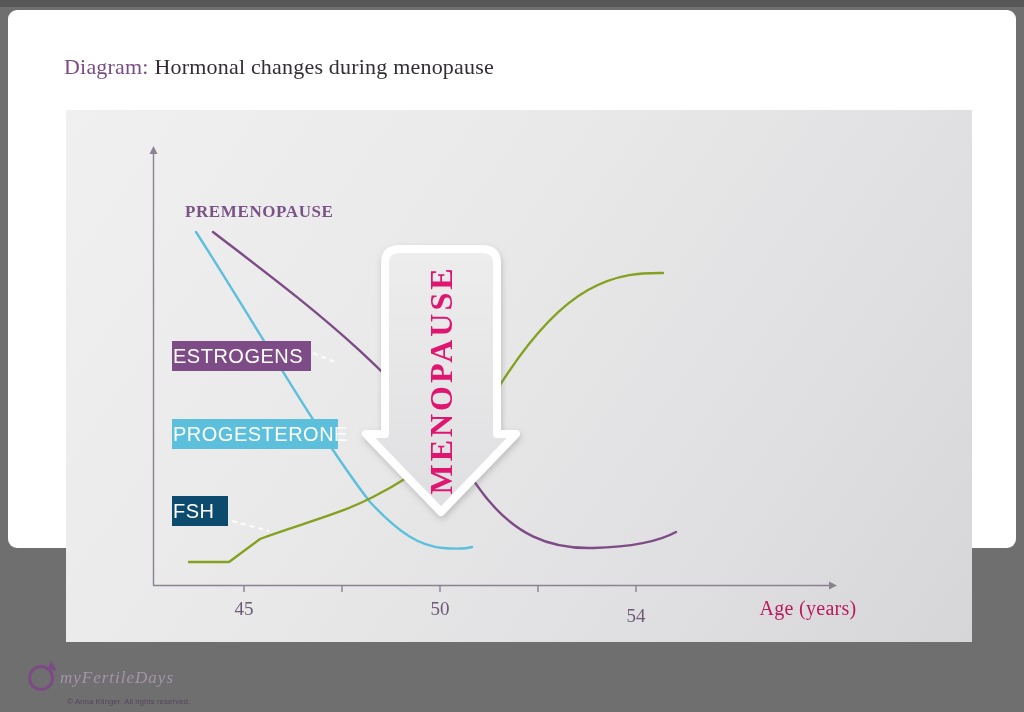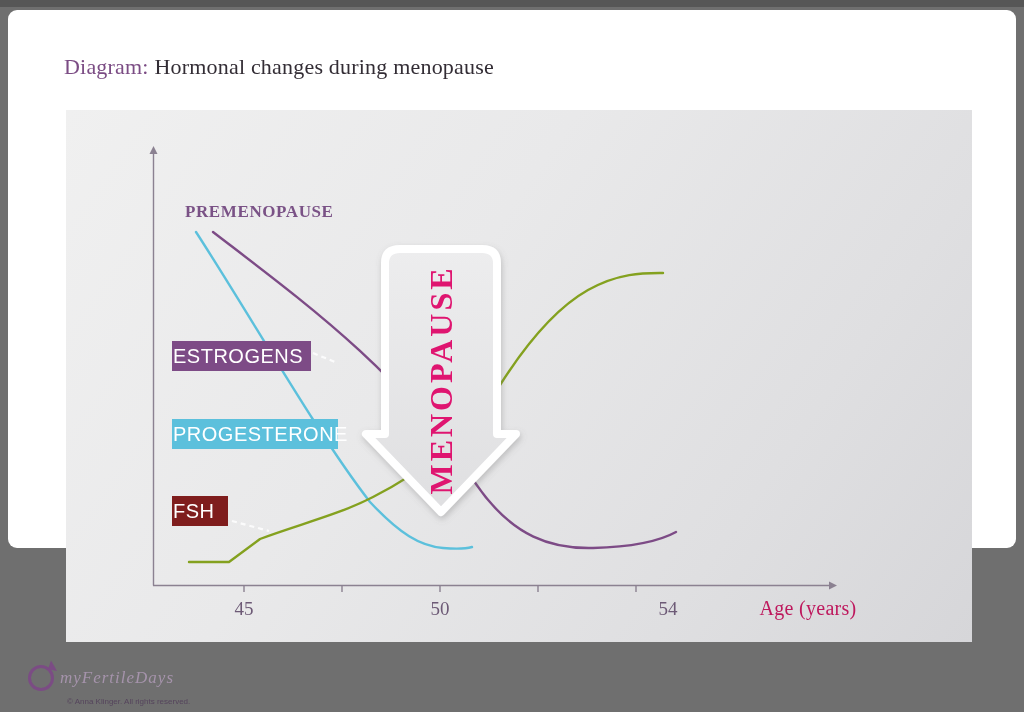--- a/index.html
+++ b/index.html
@@ -30,32 +30,32 @@
   .phase.pre{left:177px;top:192px;}
   .phase.post{left:546px;top:179px;}
   .legend-box{
     position:absolute;height:30px;display:flex;align-items:center;
     padding:0 1px;box-sizing:border-box;
     font-family:"Liberation Sans", sans-serif;
     font-size:20px;font-weight:400;letter-spacing:.5px;color:#ffffff;
   }
   .legend-estrogens{left:164px;top:331px;width:139px;background:#7d4b86;}
   .legend-progesterone{left:164px;top:409px;width:166px;background:#5cc0dc;}
-  .legend-fsh{left:164px;top:486px;width:56px;background:#7f1d1d;}
+  .legend-fsh{left:164px;top:486px;width:56px;background:#0c4a6e;}
   .menopause-label{
     position:absolute;left:433px;top:370px;
     transform:translate(-50%,-50%) rotate(-90deg);
     font-size:32px;font-weight:600;letter-spacing:3px;color:#df1570;
     white-space:nowrap;
   }
   .tick-label{
     position:absolute;top:588px;transform:translateX(-50%);
     font-size:19px;color:#6d5a76;
   }
-  .tick-45{left:236px;} .tick-50{left:432px;} .tick-54{left:660px;}
+  .tick-45{left:236px;} .tick-50{left:432px;} .tick-54{left:628px;margin-top:7px;}
   .age-label{
     position:absolute;left:800px;top:587px;transform:translateX(-50%);
     font-size:20px;color:#be185d;letter-spacing:.3px;
   }
   .footer-logo{position:absolute;left:20px;top:655px;width:200px;height:28px;}
   .logo-ring{
     position:absolute;left:0;top:0;width:20px;height:20px;border-radius:50%;
     border:3px solid #7b4c84;
   }
   .logo-ring:after{

